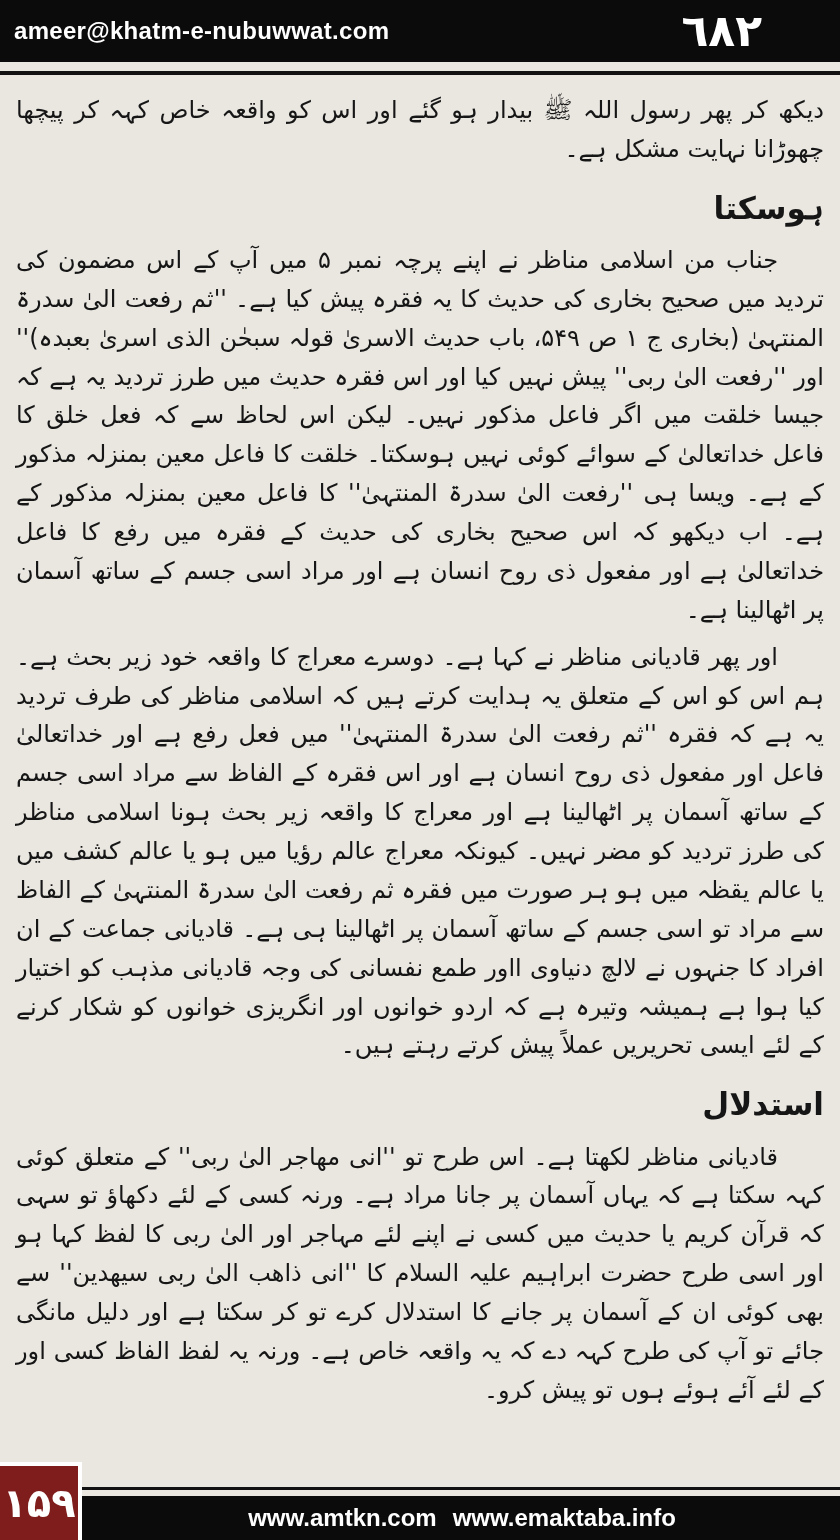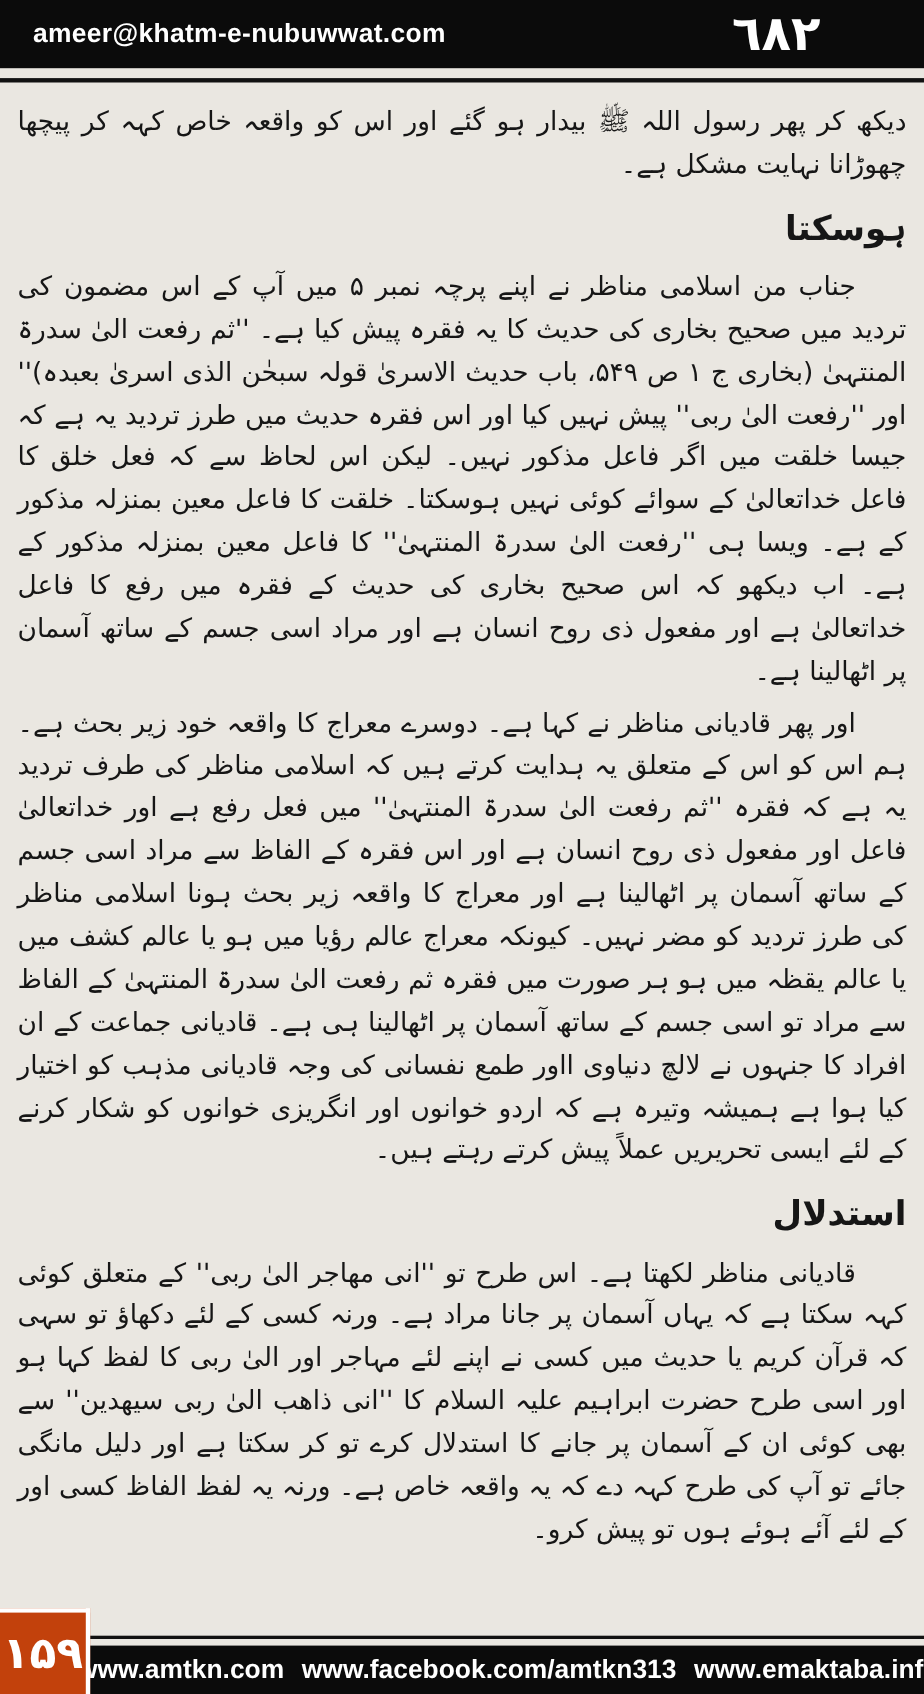--- a/index.html
+++ b/index.html
@@ -10,21 +10,21 @@
     background:#eae7e1;
     font-family:"DejaVu Sans", sans-serif;
     color:#161616;
     overflow:hidden;
     box-sizing:border-box;
   }
   
   .header-bar{
     display:flex;align-items:center;justify-content:space-between;
     background:#0b0b0b;color:#ffffff;
-    height:62px;padding:0 30px;box-sizing:border-box;
+    height:62px;padding:0 14px;box-sizing:border-box;
   }
   .header-email{
     font-size:24px;font-weight:bold;letter-spacing:.3px;
     font-family:"Liberation Sans", sans-serif;
   }
   .header-page{
     font-size:44px;font-weight:bold;line-height:1;
     direction:rtl;
     margin-right:64px;
   }
@@ -55,21 +55,21 @@
     background:#0b0b0b;color:#ffffff;
     height:44px;display:flex;align-items:center;justify-content:center;
     gap:16px;
     font-weight:bold;font-size:24px;
     font-family:"Liberation Sans", sans-serif;
     padding-left:84px;box-sizing:border-box;
   }
   .page-num-box{
     position:absolute;left:0;bottom:0;
     width:82px;height:78px;
-    background:#c2410c;color:#ffffff;
+    background:#7f1d1d;color:#ffffff;
     display:flex;align-items:center;justify-content:center;
     font-size:40px;font-weight:bold;
     border-top:4px solid #ffffff;border-right:4px solid #ffffff;
     box-sizing:border-box;
     direction:rtl;
   }
 </style>
 </head>
 <body>
 
@@ -91,19 +91,18 @@
 
     <div class="section-heading">استدلال</div>
     <p>قادیانی مناظر لکھتا ہے۔ اس طرح تو ''انی مھاجر الیٰ ربی'' کے متعلق کوئی کہہ سکتا ہے کہ یہاں آسمان پر جانا مراد ہے۔ ورنہ کسی کے لئے دکھاؤ تو سہی کہ قرآن کریم یا حدیث میں کسی نے اپنے لئے مہاجر اور الیٰ ربی کا لفظ کہا ہو اور اسی طرح حضرت ابراہیم علیہ السلام کا ''انی ذاھب الیٰ ربی سیھدین'' سے بھی کوئی ان کے آسمان پر جانے کا استدلال کرے تو کر سکتا ہے اور دلیل مانگی جائے تو آپ کی طرح کہہ دے کہ یہ واقعہ خاص ہے۔ ورنہ یہ لفظ الفاظ کسی اور کے لئے آئے ہوئے ہوں تو پیش کرو۔</p>
 
   </div>
 
   <div class="footer">
     <div class="footer-rule"></div>
     <div class="footer-bar">
       <span>www.amtkn.com</span>
-      <span>www.facebook.com/amtkn313</span>
       <span>www.emaktaba.info</span>
     </div>
   </div>
   <div class="page-num-box">۱۵۹</div>
 
 </div>
 
 </body></html>

